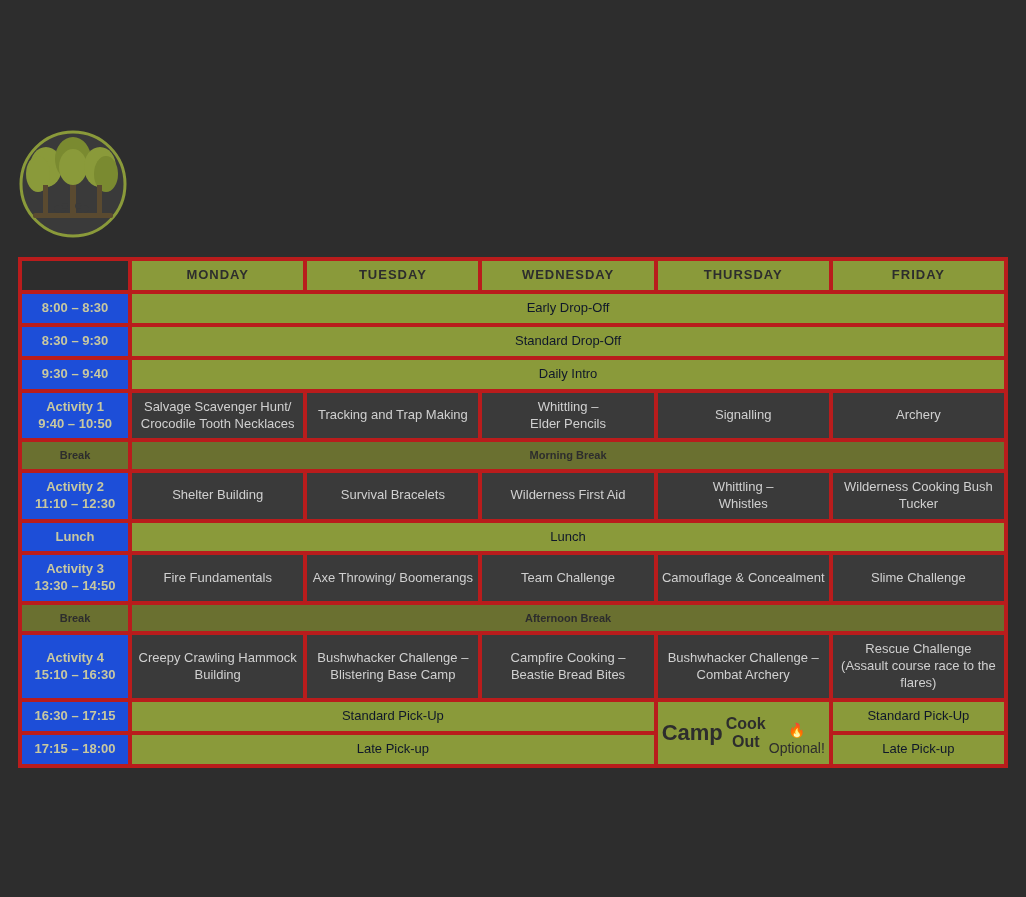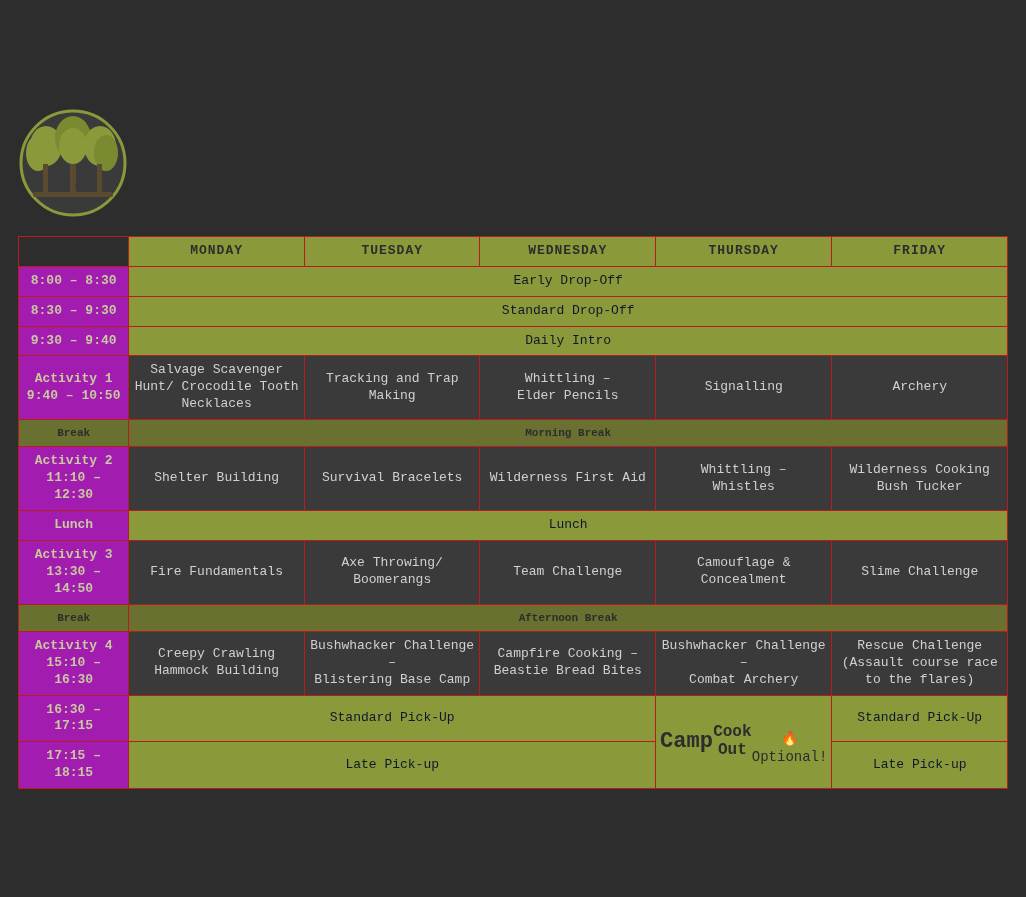--- a/index.html
+++ b/index.html
@@ -35,31 +35,30 @@
       font-size: 32px;
       font-weight: bold;
       font-family: Arial, sans-serif;
       letter-spacing: 0.5px;
     }
     .timetable {
       width: 100%;
       border-collapse: collapse;
     }
     .timetable td, .timetable th {
-      border: 1px solid #b91c1c;
+      border: 4px solid #b91c1c;
       text-align: center;
       vertical-align: middle;
       padding: 6px 4px;
       font-size: 13px;
       line-height: 1.3;
-      font-family: Liberation Mono, monospace;
     }
     .col-time {
       width: 110px;
-      background: #a21caf;
+      background: #1d4ed8;
       color: #c8c8a0;
       font-weight: bold;
       font-size: 14px;
     }
     .col-day {
       background: #8a9a3a;
       color: #2d2d2d;
       font-weight: bold;
       font-size: 14px;
       width: 175px;
@@ -247,20 +246,20 @@
         <div class="camp-logo-box">
           <div style="font-size:22px; font-weight:bold; color:#2d2d2d; line-height:1.1;">Camp</div>
           <div style="font-size:16px; font-weight:bold; color:#2d2d2d; line-height:1.1;">Cook Out</div>
           <div style="font-size:14px; color:#2d2d2d; margin-top:12px;">🔥 Optional!</div>
         </div>
       </td>
       <td class="cell-span">Standard Pick-Up</td>
     </tr>
 
     <tr>
-      <td class="col-time">17:15 – 18:15</td>
+      <td class="col-time">17:15 – 18:00</td>
       <td colspan="3" class="cell-span">Late Pick-up</td>
       <td class="cell-span">Late Pick-up</td>
     </tr>
   </tbody>
     </table>
 
 </div>
 
 </body></html>

